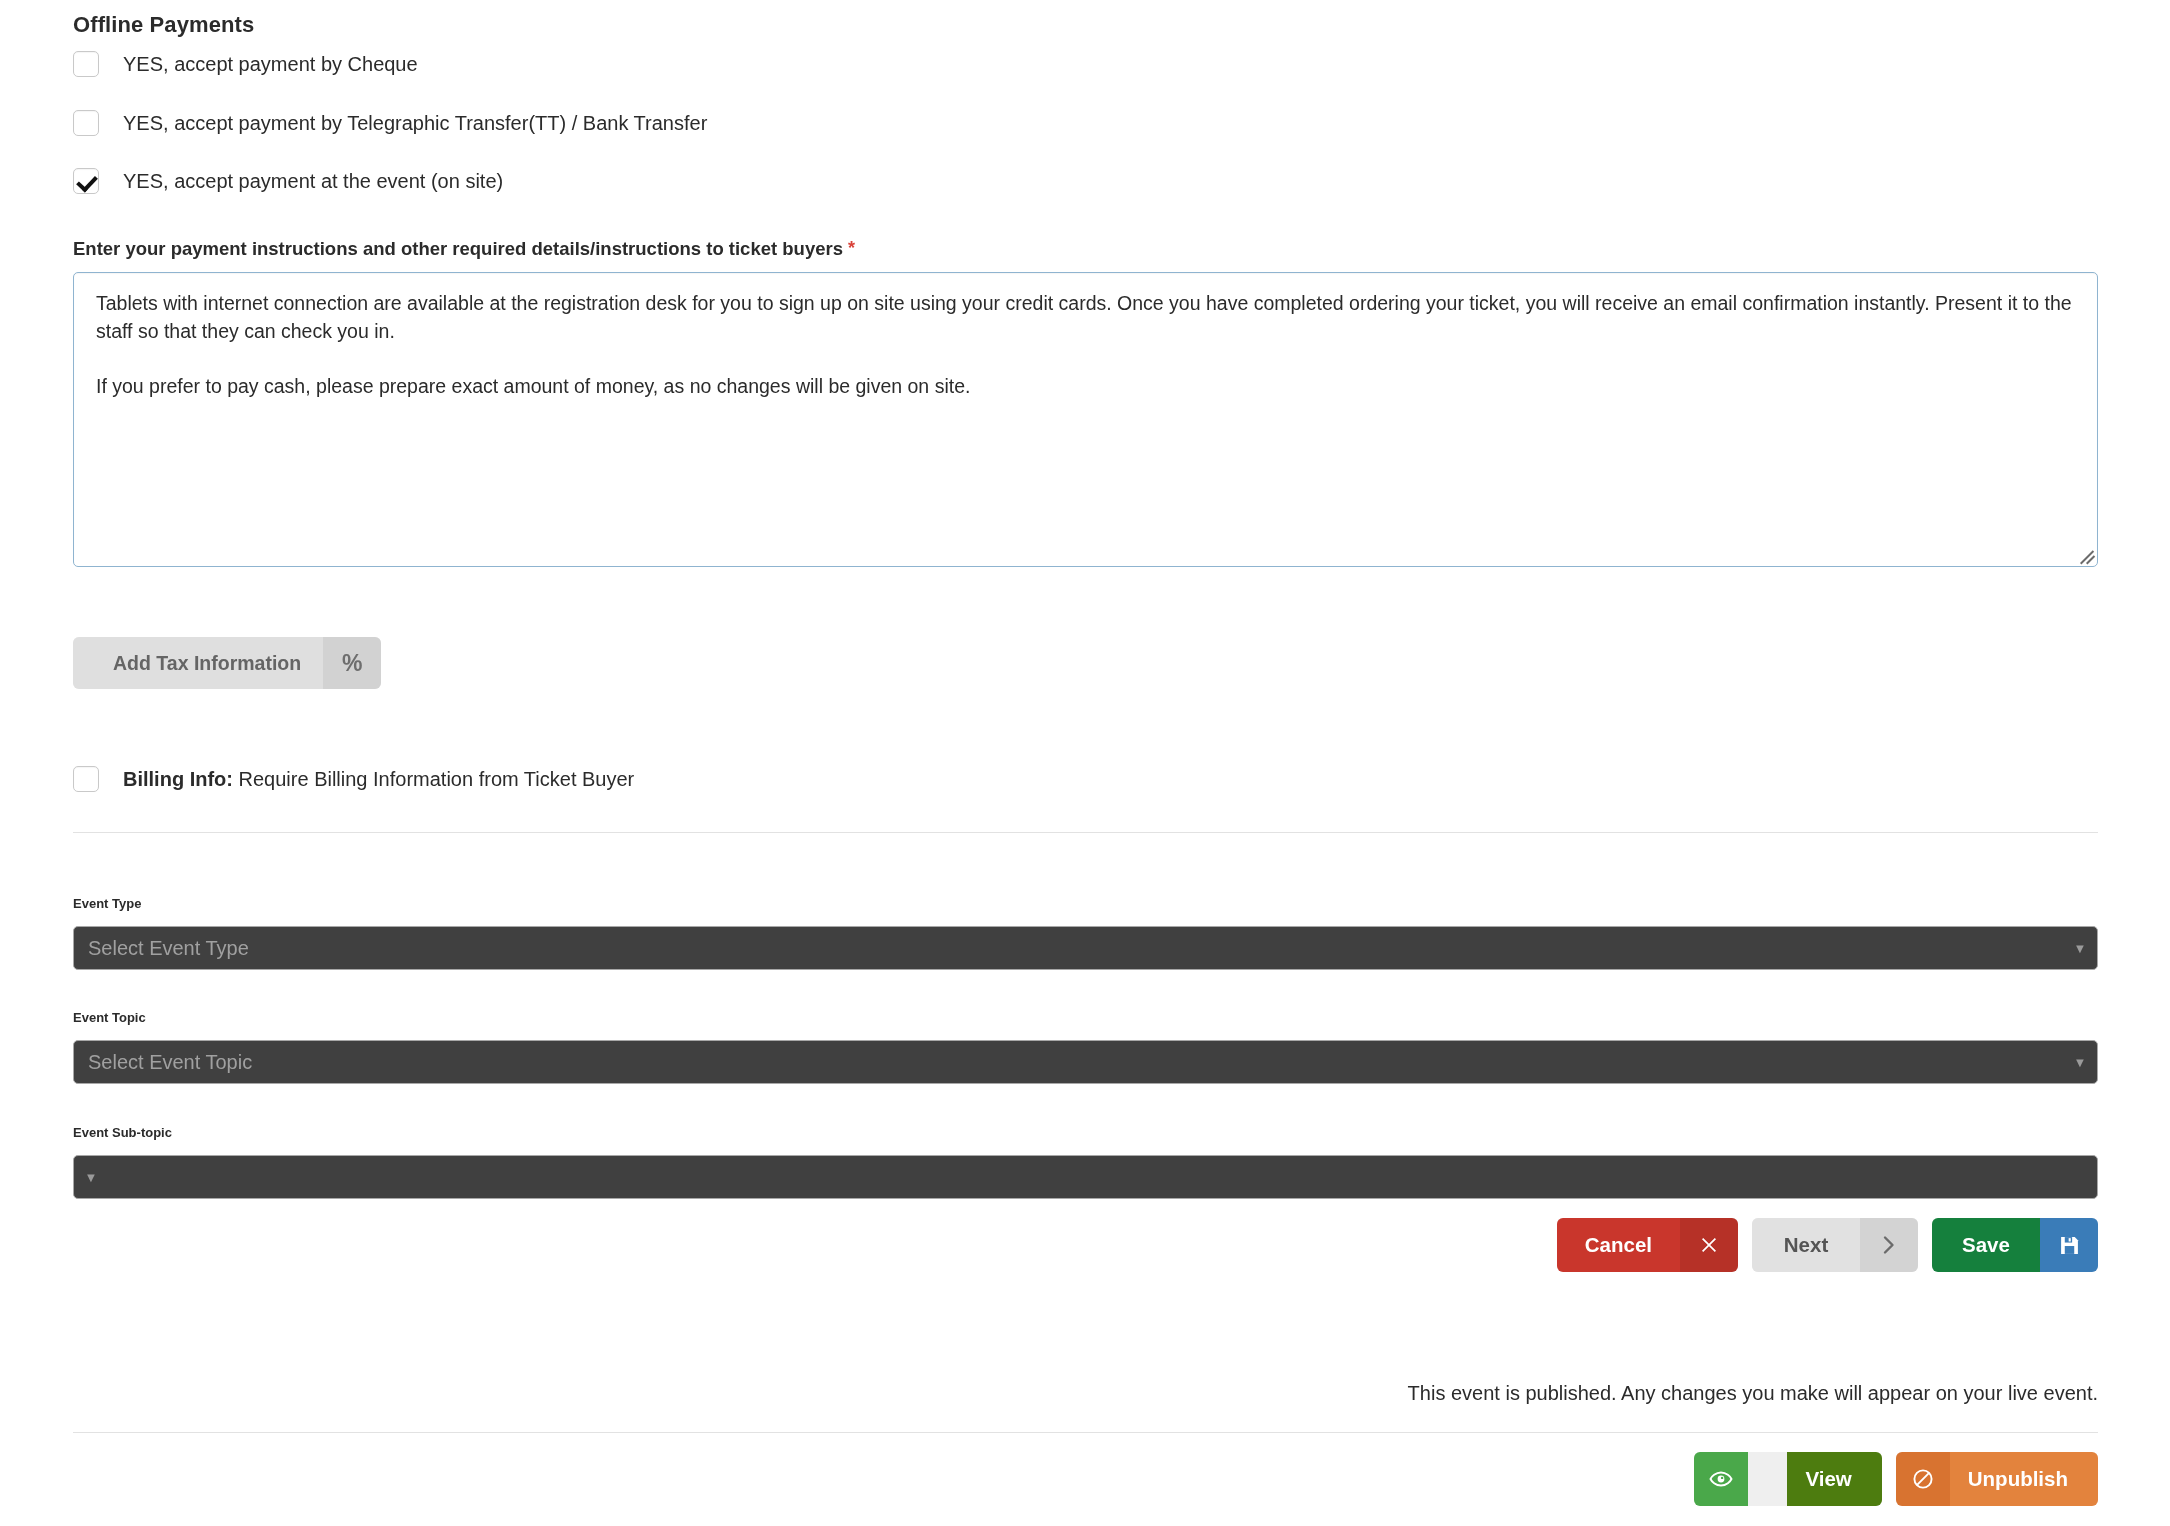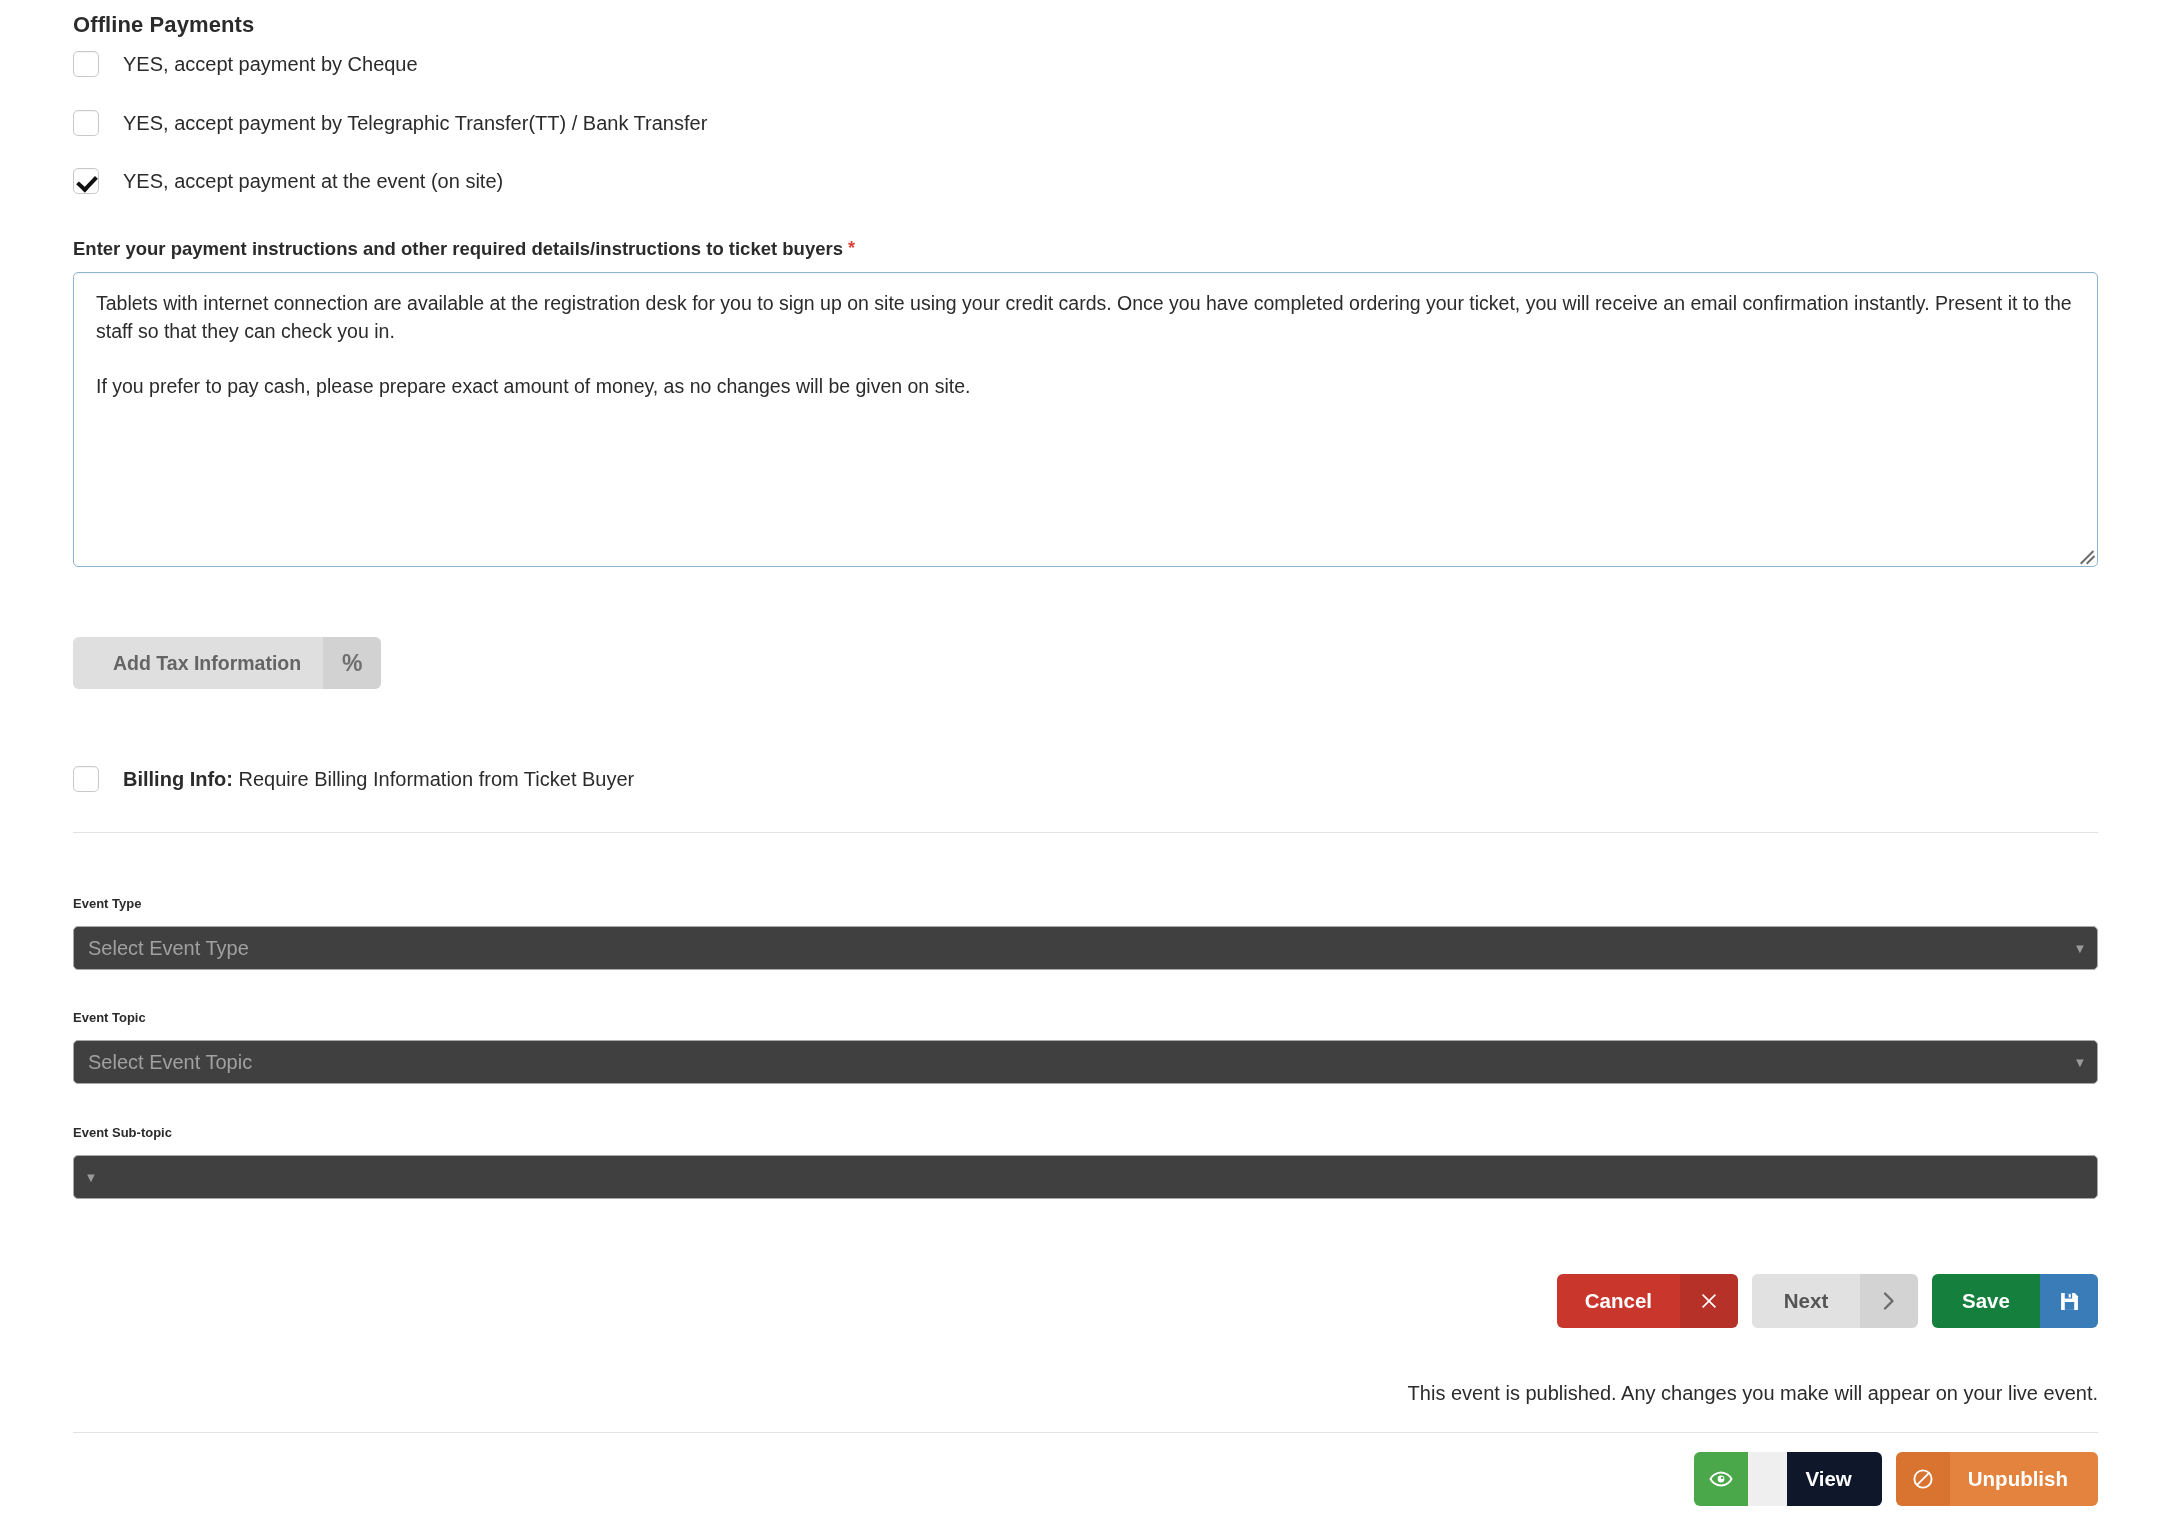--- a/index.html
+++ b/index.html
@@ -215,21 +215,21 @@
   #label-event-type   { top: 896px; }
   #select-event-type  { top: 926px; }
   #label-event-topic  { top: 1010px; }
   #select-event-topic { top: 1040px; }
   #label-event-sub    { top: 1125px; }
   #select-event-sub   { top: 1155px; }
 
   
   .action-row {
     position: absolute;
-    top: 1274px;
+    top: 1218px;
     right: 72px;
     display: flex;
     gap: 14px;
     margin-left: 48px;
   }
   .split-btn {
     display: flex;
     align-items: stretch;
     border: none;
     border-radius: 6px;
@@ -304,21 +304,21 @@
   .publish-btn .txt {
     display: flex;
     align-items: center;
     justify-content: center;
     font-size: 20.5px;
     font-weight: bold;
     color: #ffffff;
     padding: 0 30px 0 18px;
   }
   #view-button .ico { background: #4aa84a; }
-  #view-button .txt { background: #0f172a; margin-left: 39px; }
+  #view-button .txt { background: #4d7c0f; margin-left: 39px; }
   #unpublish-button .ico { background: #d87330; }
   #unpublish-button .txt { background: #e3833d; }
 
   svg { display: block; }
 </style>
 </head>
 <body>
 
 <div class="page">
 

